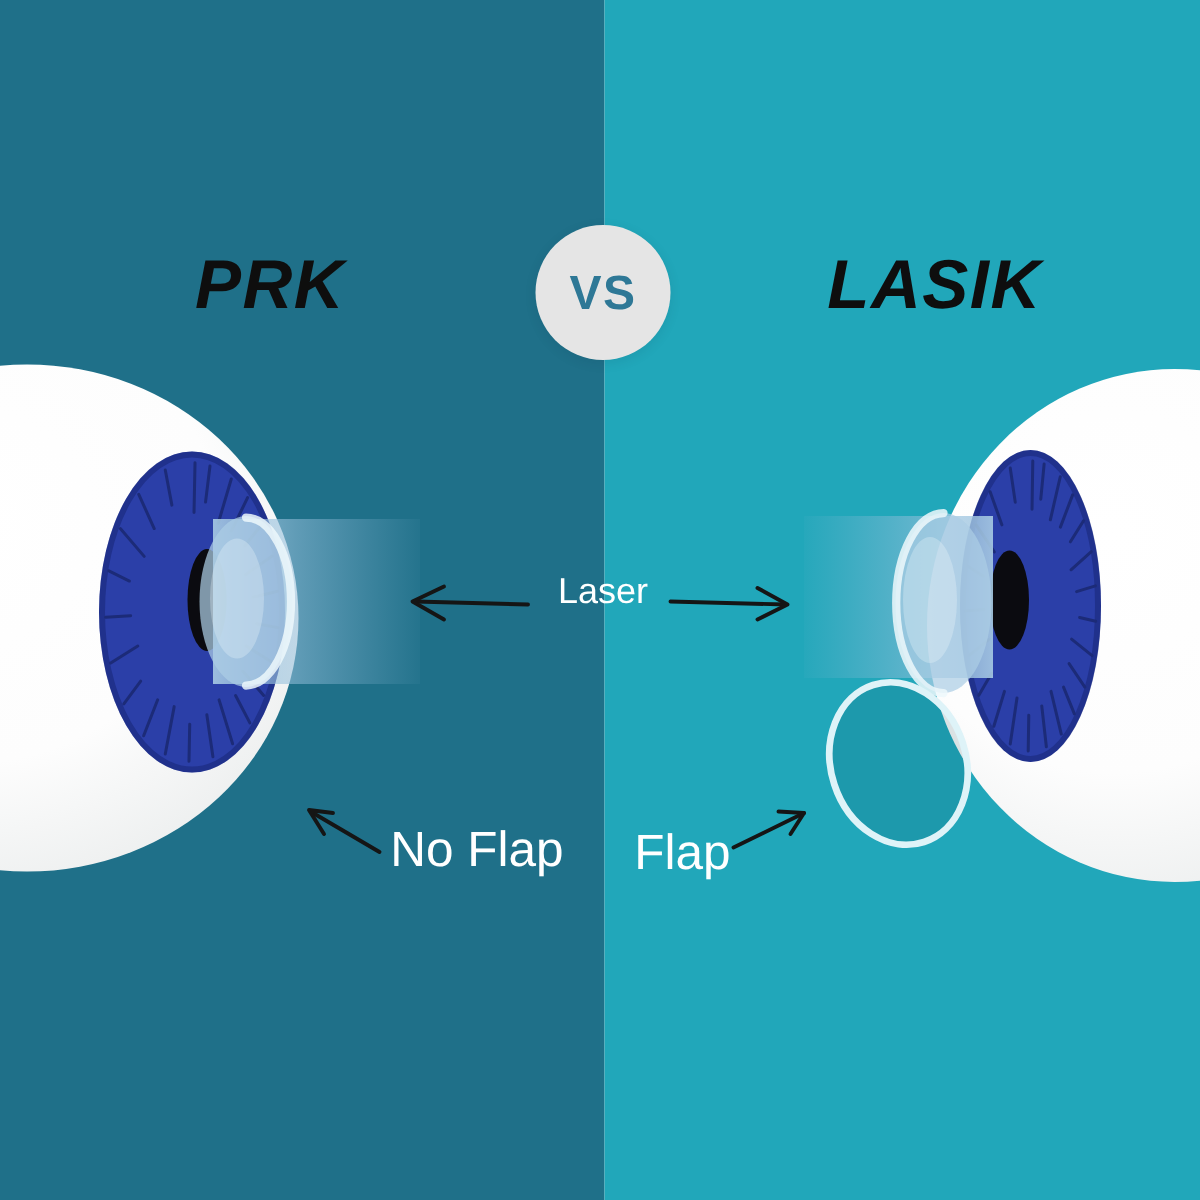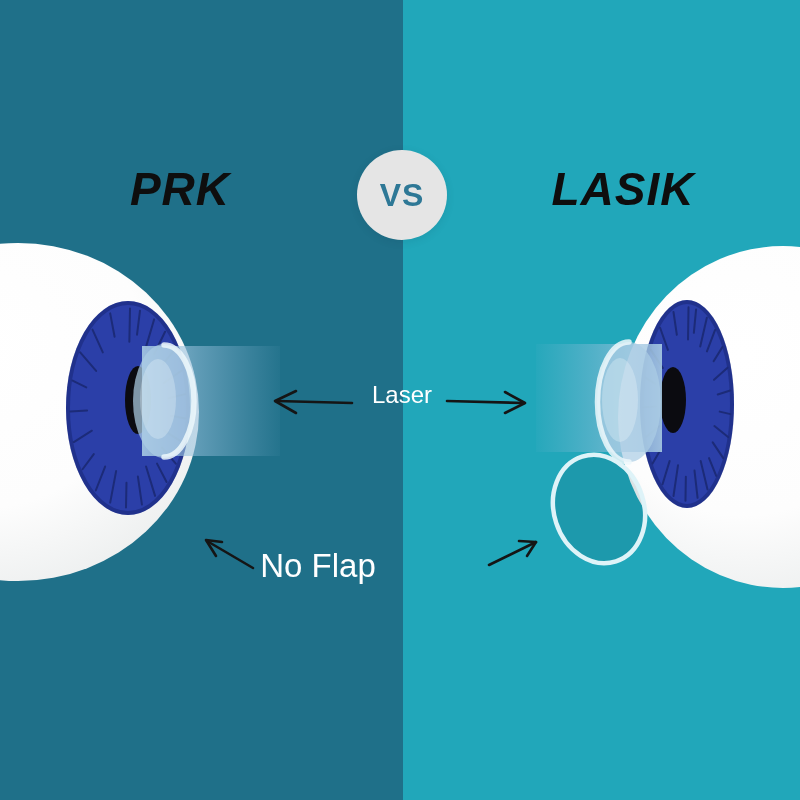--- a/index.html
+++ b/index.html
@@ -168,13 +168,14 @@
   <div class="vs-badge">
     <span>VS</span>
   </div>
 
   <div class="txt title title-lasik">LASIK</div>
 
   <div class="txt label label-laser">Laser</div>
 
   <div class="txt label label-noflap">No Flap</div>
 
+  <div class="txt label label-flap">Flap</div>
 </div>
 
 </body></html>

